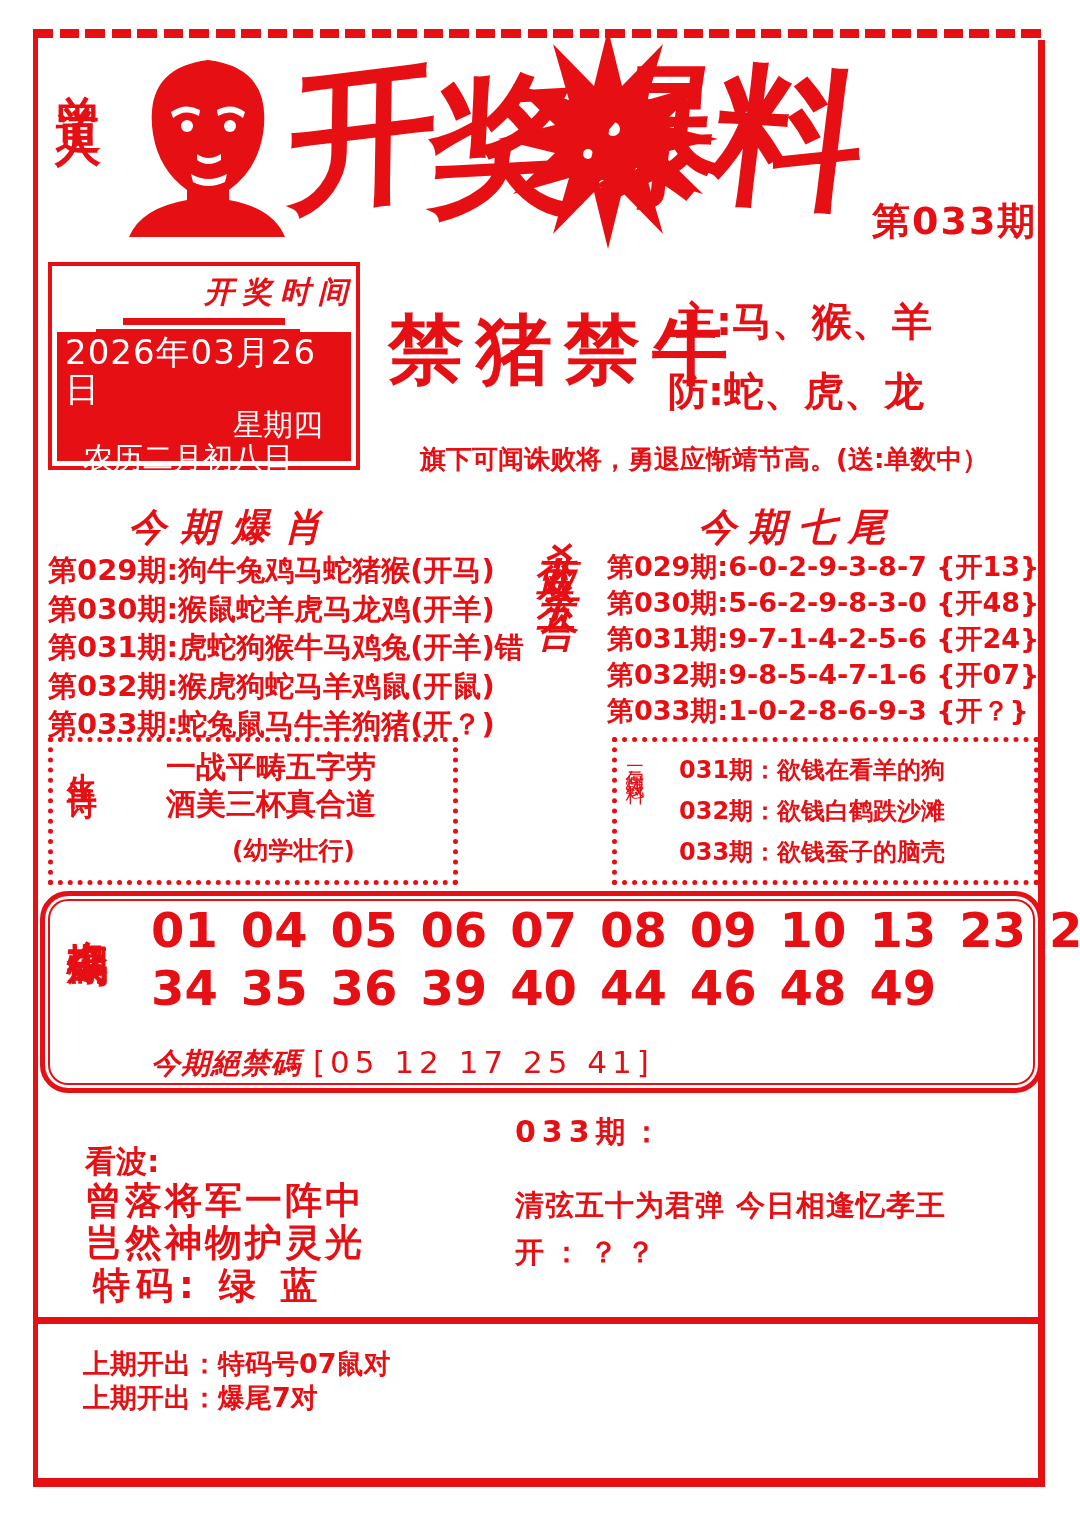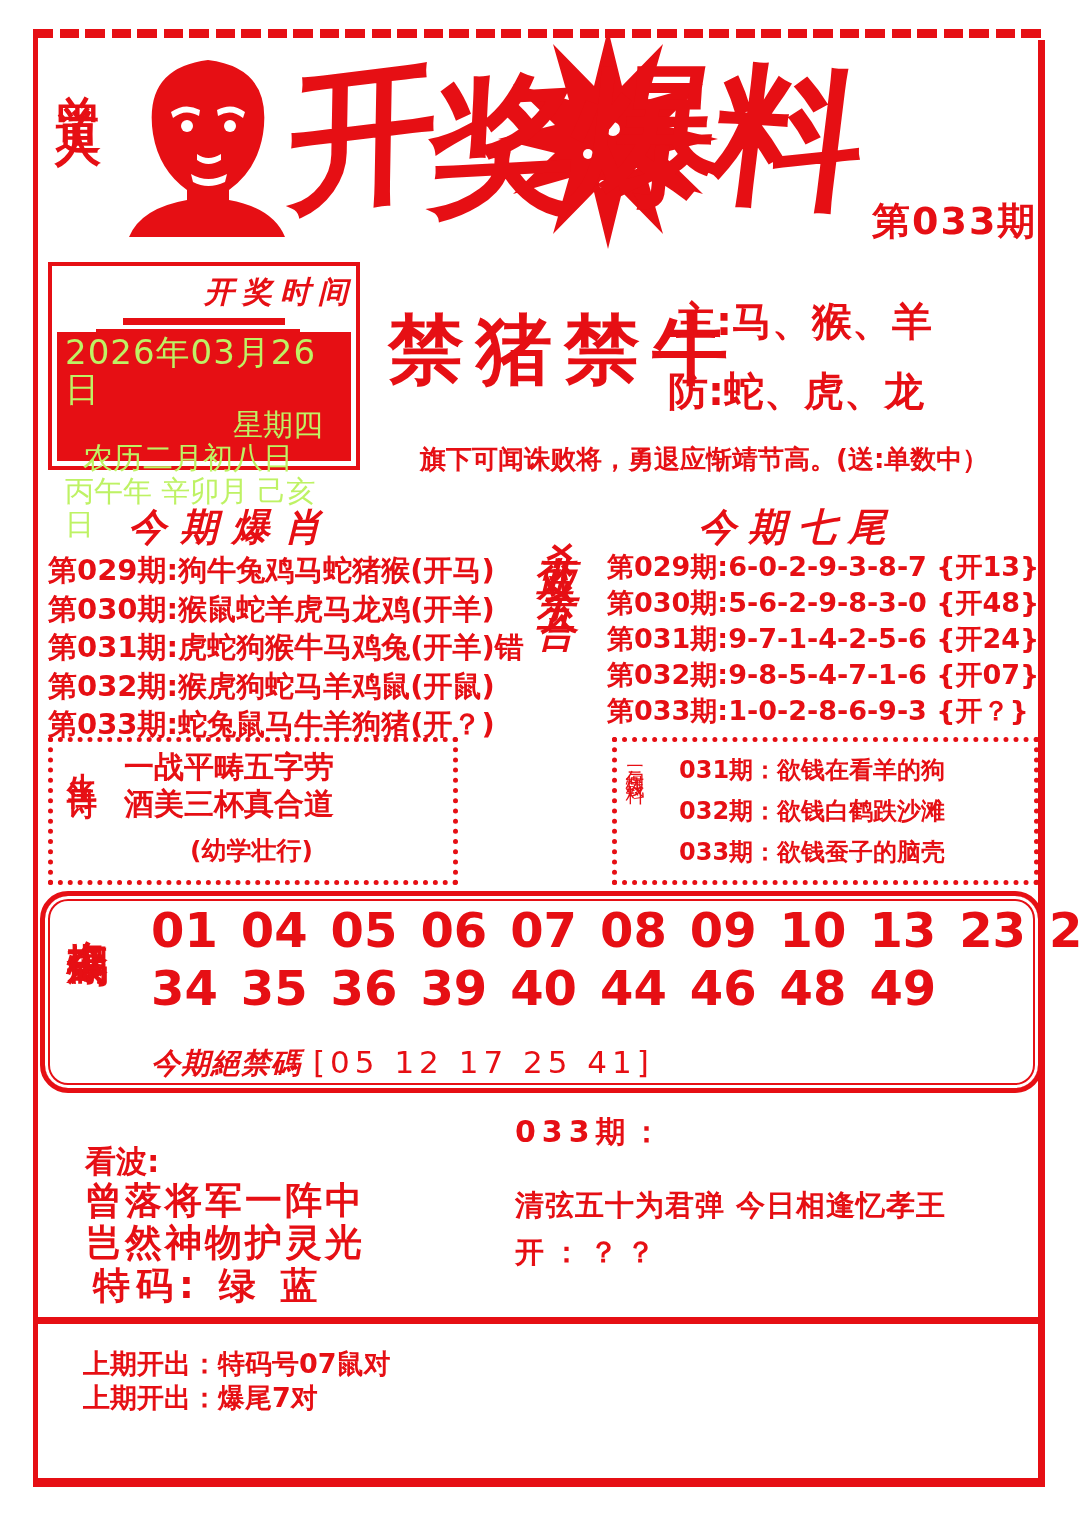--- a/index.html
+++ b/index.html
@@ -34,21 +34,21 @@
   .masthead .m-char:nth-child(4){ transform:rotate(3deg) skewX(-4deg); }
   .issue-badge{ position:absolute; left:872px; top:196px; font-size:38px; font-weight:bold; letter-spacing:2px; }
 
   
   .date-box{ position:absolute; left:48px; top:262px; width:312px; height:208px;
     border:4px solid var(--red); box-sizing:border-box; }
   .dt-title{ text-align:right; font-size:30px; margin-top:6px; letter-spacing:8px; }
   .dt-bar1{ width:162px; height:7px; background:var(--red); margin:5px auto 0; }
   .dt-bar2{ width:204px; height:8px; background:var(--red); margin:4px auto 0 44px; }
   .dt-block{ position:absolute; left:5px; right:5px; top:66px; bottom:5px;
-    background:var(--red); color:#bef264; padding:2px 8px; box-sizing:border-box; }
+    background:var(--red); color:#ffffff; padding:2px 8px; box-sizing:border-box; }
   .dt-date{ font-size:34px; letter-spacing:1px; line-height:37px; }
   .dt-weekday{ font-size:30px; text-align:right; padding-right:20px; line-height:33px; }
   .dt-lunar{ font-size:30px; padding-left:18px; line-height:34px; }
   .dt-ganzhi{ font-size:29px; line-height:33px; }
 
   
   .headline{ position:absolute; left:388px; top:300px; font-size:76px; letter-spacing:12px;
     font-family:"DejaVu Serif", serif; font-weight:bold; }
   .zhu-line{ position:absolute; left:676px; top:294px; font-size:40px; font-weight:bold; }
   .fang-line{ position:absolute; left:668px; top:364px; font-size:40px; font-weight:bold;text-align:right; }
@@ -62,21 +62,21 @@
   
   .kill-col{ position:absolute; left:530px; top:512px; height:330px; font-size:38px; letter-spacing:14px; }
 
   
   .qiwei-title{ position:absolute; left:698px; top:502px; font-size:38px; letter-spacing:12px; }
   .qiwei-rows{ position:absolute; left:607px; top:549px; font-size:27px; font-weight:bold; }
   .qiwei-rows .row{ line-height:36px; }
 
   
   .poem-box{ position:absolute; left:48px; top:737px; width:410px; height:148px;
-    border:5px dotted var(--red); box-sizing:border-box; display:flex; padding:6px 8px; }
+    border:5px dotted var(--red); box-sizing:border-box; display:flex; padding:6px 8px;gap:42px; }
   .poem-label{ font-size:30px; font-weight:bold; height:130px; letter-spacing:8px; }
   .poem-content{ margin-left:22px; }
   .poem-line{ font-size:30px; font-weight:bold; line-height:37px; }
   .poem-note{ font-size:25px; font-weight:bold; margin:12px 0 0 66px; }
 
   .money-box{ position:absolute; left:612px; top:737px; width:427px; height:148px;
     border:5px dotted var(--red); box-sizing:border-box; display:flex; padding:4px 6px; }
   .money-label{ font-size:19px; height:128px; letter-spacing:5px; margin-top:4px; }
   .money-rows{ margin-left:30px; padding-top:4px; font-size:24px; font-weight:bold; }
   .money-rows .row{ line-height:41px; }

